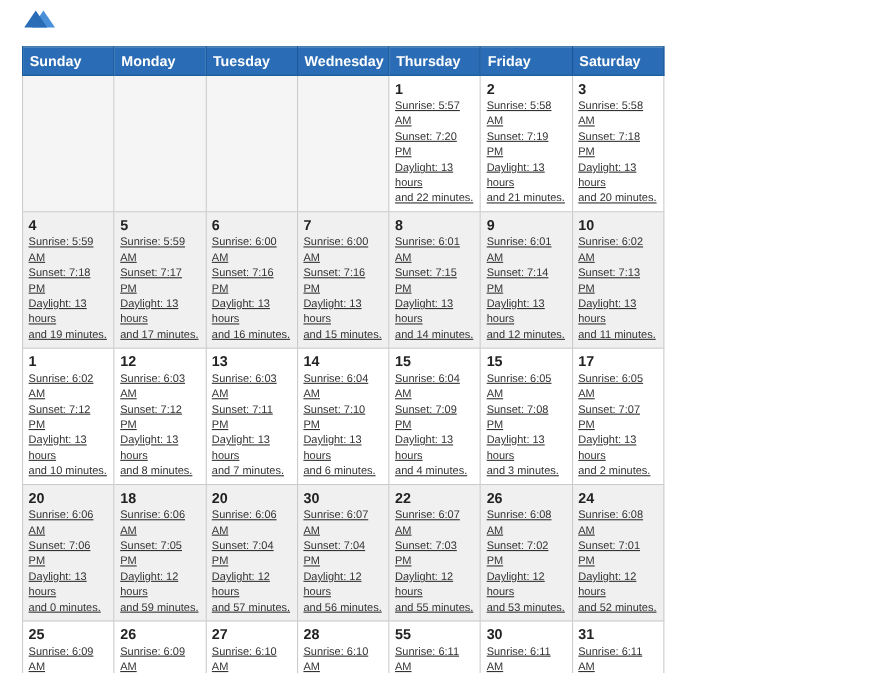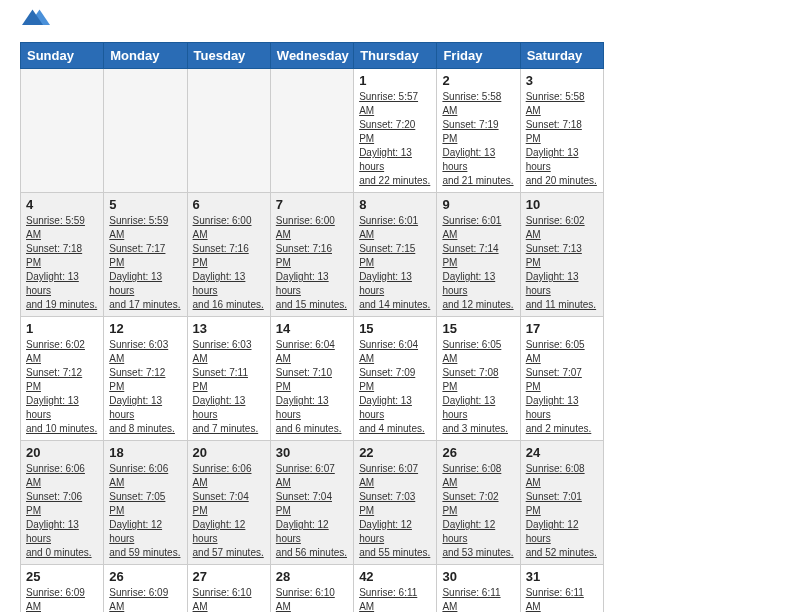--- a/index.html
+++ b/index.html
@@ -332,21 +332,21 @@
 and 47 minutes.</div>
           </td>
           <td>
             <span class="day-num">28</span>
             <div class="cell-text" style="white-space: pre-line;">Sunrise: 6:10 AM
 Sunset: 6:57 PM
 Daylight: 12 hours
 and 46 minutes.</div>
           </td>
           <td>
-            <span class="day-num">42</span>
+            <span class="day-num">55</span>
             <div class="cell-text" style="white-space: pre-line;">Sunrise: 6:11 AM
 Sunset: 6:56 PM
 Daylight: 12 hours
 and 44 minutes.</div>
           </td>
           <td>
             <span class="day-num">30</span>
             <div class="cell-text" style="white-space: pre-line;">Sunrise: 6:11 AM
 Sunset: 6:54 PM
 Daylight: 12 hours

